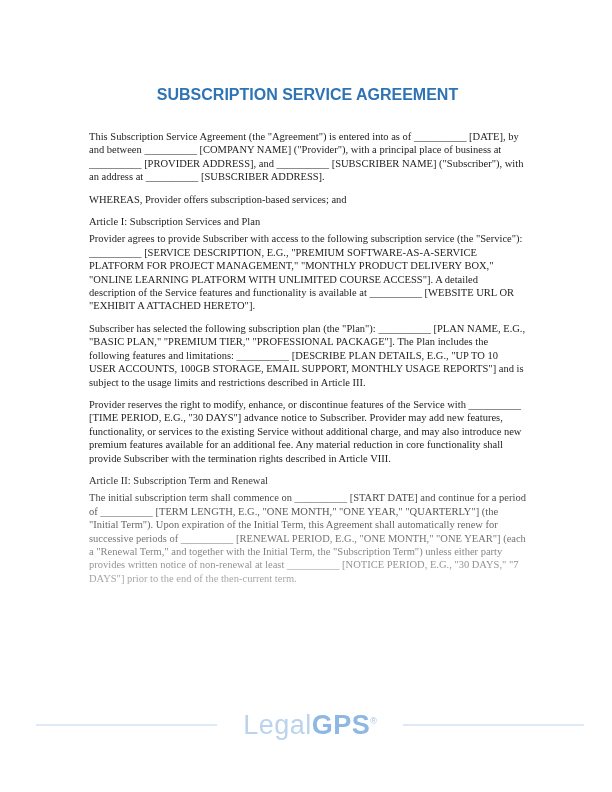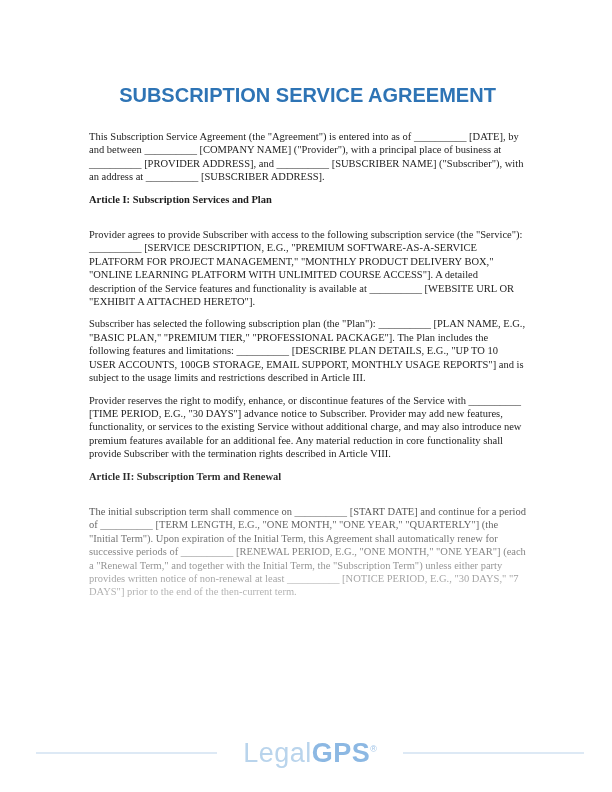--- a/index.html
+++ b/index.html
@@ -21,33 +21,33 @@
     top: 84px;
     width: 437px;
     color: #232323;
     font-size: 10.5px;
     line-height: 13.4px;
     text-align: left;
   }
   .doc-title {
     font-family: "Liberation Sans", "DejaVu Sans", sans-serif;
     font-weight: bold;
-    font-size: 20px;
+    font-size: 16px;
     line-height: 22px;
     color: #2E74B5;
     text-align: center;
     margin: 0 0 24px 0;
     letter-spacing: 0px;
   }
   p.para {
     margin: 0 0 9px 0;
   }
   p.article-heading {
-    margin: 0 0 22px 0;
-    font-weight: bold;
+    margin: 0 0 4px 0;
+    font-weight: normal;
     color: #1d1d1d;
   }
   
   .fade-overlay {
     position: absolute;
     left: 0;
     top: 462px;
     width: 612px;
     height: 248px;
     background: linear-gradient(
@@ -62,21 +62,20 @@
     pointer-events: none;
   }
   .footer {
     position: absolute;
     left: 36px;
     right: 28px;
     top: 706px;
     height: 38px;
     display: flex;
     align-items: center;
-    margin-top: 28px;
   }
   .footer-line {
     flex: 1;
     height: 2px;
     background: #dde9f5;
   }
   .logo {
     font-family: "Liberation Sans", "DejaVu Sans", sans-serif;
     font-size: 27px;
     line-height: 27px;
@@ -102,20 +101,21 @@
 </style>
 </head>
 <body>
 
 <div class="page">
 
   <div class="content">
     <h1 class="doc-title">SUBSCRIPTION SERVICE AGREEMENT</h1>
 
     <p class="para">This Subscription Service Agreement (the "Agreement") is entered into as of __________ [DATE], by and between __________ [COMPANY NAME] ("Provider"), with a principal place of business at __________ [PROVIDER ADDRESS], and __________ [SUBSCRIBER NAME] ("Subscriber"), with an address at __________ [SUBSCRIBER ADDRESS].</p>
+    <p class="para">WHEREAS, Provider offers subscription-based services; and</p>
 
     <p class="article-heading">Article I: Subscription Services and Plan</p>
     <p class="para">Provider agrees to provide Subscriber with access to the following subscription service (the "Service"): __________ [SERVICE DESCRIPTION, E.G., "PREMIUM SOFTWARE-AS-A-SERVICE PLATFORM FOR PROJECT MANAGEMENT," "MONTHLY PRODUCT DELIVERY BOX," "ONLINE LEARNING PLATFORM WITH UNLIMITED COURSE ACCESS"]. A detailed description of the Service features and functionality is available at __________ [WEBSITE URL OR "EXHIBIT A ATTACHED HERETO"].</p>
     <p class="para">Subscriber has selected the following subscription plan (the "Plan"): __________ [PLAN NAME, E.G., "BASIC PLAN," "PREMIUM TIER," "PROFESSIONAL PACKAGE"]. The Plan includes the following features and limitations: __________ [DESCRIBE PLAN DETAILS, E.G., "UP TO 10 USER ACCOUNTS, 100GB STORAGE, EMAIL SUPPORT, MONTHLY USAGE REPORTS"] and is subject to the usage limits and restrictions described in Article III.</p>
     <p class="para">Provider reserves the right to modify, enhance, or discontinue features of the Service with __________ [TIME PERIOD, E.G., "30 DAYS"] advance notice to Subscriber. Provider may add new features, functionality, or services to the existing Service without additional charge, and may also introduce new premium features available for an additional fee. Any material reduction in core functionality shall provide Subscriber with the termination rights described in Article VIII.</p>
 
     <p class="article-heading">Article II: Subscription Term and Renewal</p>
     <p class="para">The initial subscription term shall commence on __________ [START DATE] and continue for a period of __________ [TERM LENGTH, E.G., "ONE MONTH," "ONE YEAR," "QUARTERLY"] (the "Initial Term"). Upon expiration of the Initial Term, this Agreement shall automatically renew for successive periods of __________ [RENEWAL PERIOD, E.G., "ONE MONTH," "ONE YEAR"] (each a "Renewal Term," and together with the Initial Term, the "Subscription Term") unless either party provides written notice of non-renewal at least __________ [NOTICE PERIOD, E.G., "30 DAYS," "7 DAYS"] prior to the end of the then-current term.</p>
   </div>
 

